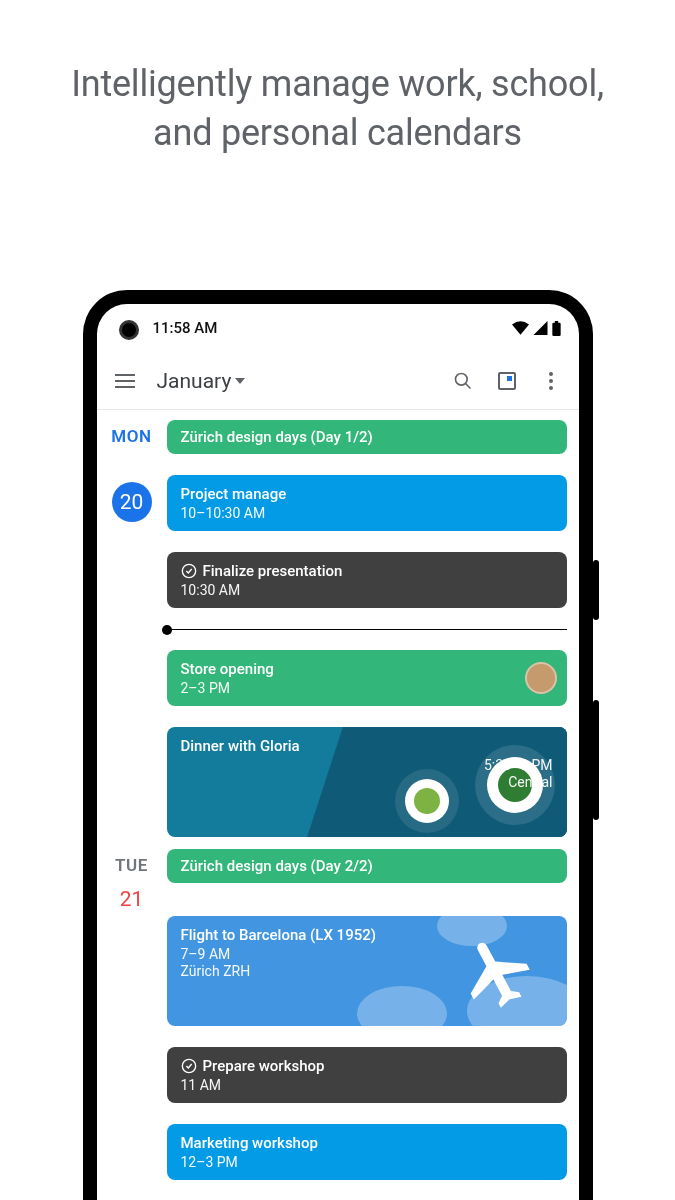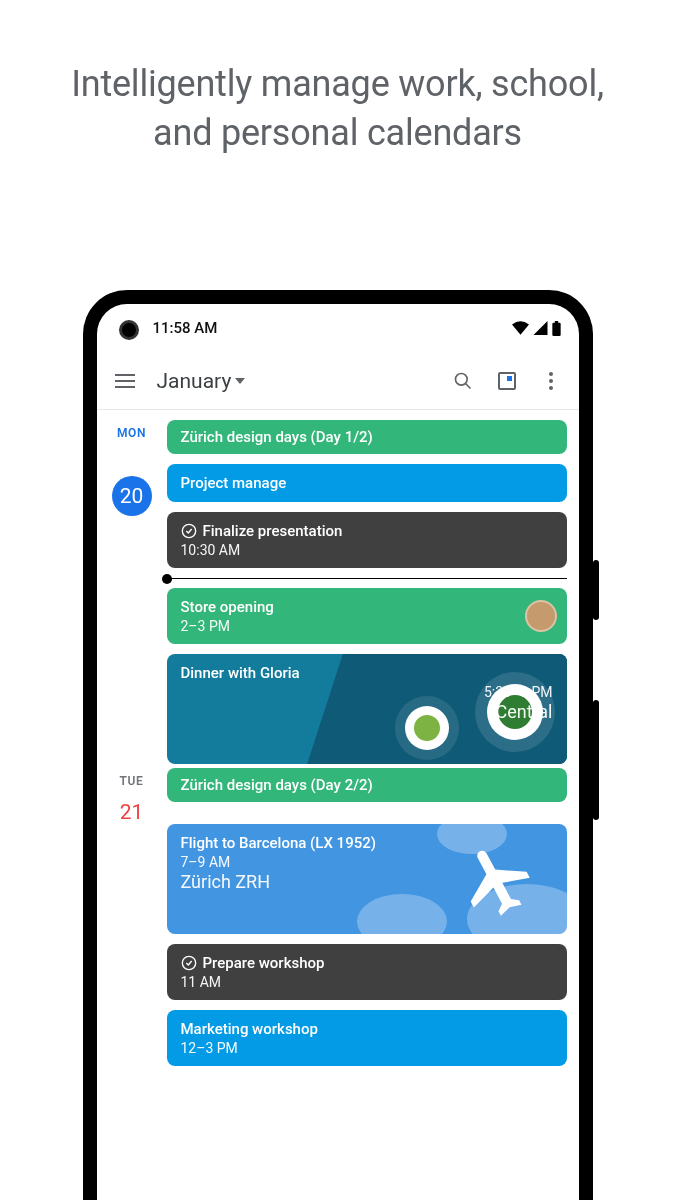--- a/index.html
+++ b/index.html
@@ -91,49 +91,49 @@
     position: relative;
   }
   .day-row { display: flex; }
   .day-col {
     width: 70px;
     flex: 0 0 70px;
     text-align: center;
     padding-top: 6px;
   }
   .day-dow {
-    font-size: 12px;
+    font-size: 17px;
     font-weight: 600;
     letter-spacing: .6px;
     margin-bottom: 4px;
   }
   .day-num {
     font-size: 21px;
     width: 40px; height: 40px;
     margin: 0 auto;
     display: flex; align-items:center; justify-content:center;
     border-radius: 50%;
   }
   .today .day-dow { color:#1a73e8; }
   .today .day-num { background:#1a73e8; color:#fff;margin-top:36px; }
   .notoday .day-dow { color:#70757a; }
   .notoday .day-num { color:#ef4444; }
-  .events-col { flex:1; display:flex; flex-direction:column; gap:10px; padding-bottom:4px; }
+  .events-col { flex:1; display:flex; flex-direction:column; gap:21px; padding-bottom:12px; }
   .event {
     border-radius: 8px;
     padding: 10px 14px;
     color: #fff;
     font-size: 15px;
     position: relative;
     overflow: hidden;
     cursor: pointer;
   }
   .event .title { font-weight:500; display:flex; align-items:center; gap:6px; }
   .event .sub { font-size:14px; opacity:.95; margin-top:2px; }
-  .event .loc { font-size:18px; opacity:.95; margin-top:1px; }
+  .event .loc { font-size:14px; opacity:.95; margin-top:1px; }
   .allday { padding-top:8px; padding-bottom:8px; }
   .c-green  { background:#33b679; }
   .c-blue   { background:#039be5; }
   .c-purple { background:#404040; }
   .c-teal   { background:#137c9c;text-align:right; }
   .c-sky    { background:#4295e1; }
   .avatar {
     position:absolute; right:10px; top:50%; transform:translateY(-50%);
     width:32px; height:32px; border-radius:50%;
     background:#c59a6d;
@@ -241,20 +241,21 @@
           <div class="events-col">
             <div class="event c-green allday">
               <div class="title" style="position:relative;z-index:1">
                 <span>Zürich design days (Day 1/2)</span>
               </div>
             </div>
             <div class="event c-blue">
               <div class="title" style="position:relative;z-index:1">
                 <span>Project manage</span>
               </div>
+              <div class="sub" style="position:relative;z-index:1">10–10:30 AM</div>
             </div>
             <div class="event c-purple">
               <div class="title" style="position:relative;z-index:1">
                 <svg width="16" height="16" viewBox="0 0 24 24">
                   <circle cx="12" cy="12" r="10" fill="none" stroke="#fff" stroke-width="2"></circle>
                   <path d="M8 12l3 3 5-6" stroke="#fff" stroke-width="2" fill="none"></path>
                 </svg>
                 <span>Finalize presentation</span>
               </div>
               <div class="sub" style="position:relative;z-index:1">10:30 AM</div>

